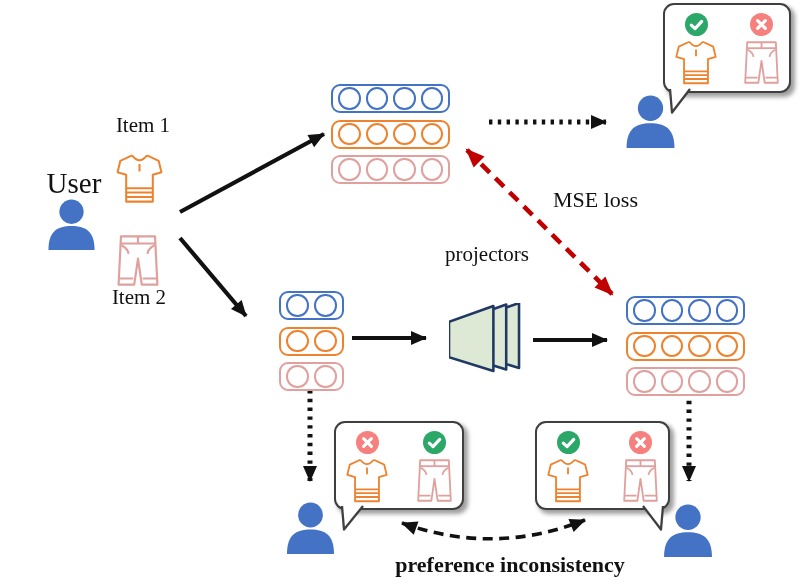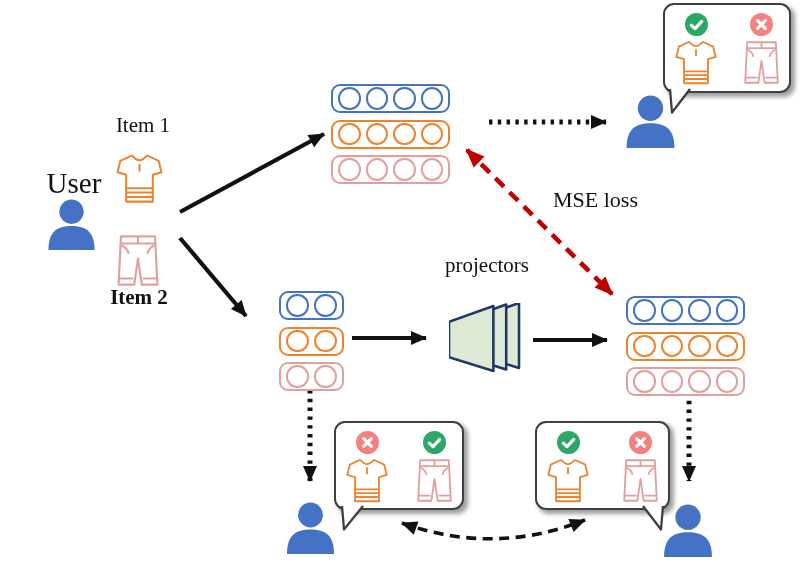--- a/index.html
+++ b/index.html
@@ -65,21 +65,21 @@
         <path d="M2.5,52 C2.5,33.5 11,27.6 26,27.6 C41,27.6 49.5,33.5 49.5,52 Z" fill="#4472C4"></path>
       </svg></div>
   <div class="icon-box" style="left: 117px; top: 234px; width: 42px; height: 53px; display: block;"><svg viewBox="0 0 44 56" width="100%" height="100%" fill="none" stroke="#E0A09E" stroke-width="2.3" stroke-linejoin="round">
         <path d="M4,2.5 L40,2.5 L42.5,53.5 L26,53.5 L22,26 L18,53.5 L1.5,53.5 Z"></path>
         <path d="M3.7,10 L40.3,10"></path>
         <path d="M22,2.5 L22,10"></path>
         <path d="M4.5,12 Q11,15 12,21"></path>
         <path d="M39.5,12 Q33,15 32,21"></path>
         <path d="M2.5,47 L17,47 M27,47 L41.5,47"></path>
       </svg></div>
-  <div class="lbl" style="left:98px;top:285px;width:82px;font-weight:bold;">Item 2</div>
+  <div class="lbl" style="left:98px;top:285px;width:82px;">Item 2</div>
 
   <div class="feature-rows" style="left:331px;top:84px;">
       <div class="frow frow-wide" style="border-color: rgb(68, 114, 196);">
         <div class="fcirc" style="border-color: rgb(68, 114, 196);"></div>
         <div class="fcirc" style="border-color: rgb(68, 114, 196);"></div>
         <div class="fcirc" style="border-color: rgb(68, 114, 196);"></div>
         <div class="fcirc" style="border-color: rgb(68, 114, 196);"></div>
       </div>
       <div class="frow frow-wide" style="border-color: rgb(237, 131, 46);">
         <div class="fcirc" style="border-color: rgb(237, 131, 46);"></div>
@@ -103,21 +103,21 @@
       <div class="frow frow-narrow" style="border-color: rgb(237, 131, 46);">
         <div class="fcirc" style="border-color: rgb(237, 131, 46);"></div>
         <div class="fcirc" style="border-color: rgb(237, 131, 46);"></div>
       </div>
       <div class="frow frow-narrow" style="border-color: rgb(224, 160, 158);">
         <div class="fcirc" style="border-color: rgb(224, 160, 158);"></div>
         <div class="fcirc" style="border-color: rgb(224, 160, 158);"></div>
       </div>
     </div>
 
-  <div class="lbl" style="left:433px;top:253px;width:108px;">projectors</div>
+  <div class="lbl" style="left:433px;top:242px;width:108px;">projectors</div>
   <div class="icon-box" style="left: 449px; top: 303px; width: 73px; height: 71px; display: block;"><svg viewBox="0 0 74 72" width="100%" height="100%" stroke="#1F3864" stroke-width="2.6" stroke-linejoin="round">
         <polygon points="26,16 71,0 71,66 26,52" fill="#DDE9D4"></polygon>
         <polygon points="13,17.5 58,1.5 58,67.5 13,53.5" fill="#DDE9D4"></polygon>
         <polygon points="0,19 45,3 45,69 0,55" fill="#DDE9D4"></polygon>
       </svg></div>
 
   <div class="feature-rows" style="left:626px;top:296px;">
       <div class="frow frow-wide" style="border-color: rgb(68, 114, 196);">
         <div class="fcirc" style="border-color: rgb(68, 114, 196);"></div>
         <div class="fcirc" style="border-color: rgb(68, 114, 196);"></div>
@@ -247,14 +247,15 @@
     </div>
     <svg class="tail" style="right:2px;bottom:-23px;" width="26" height="25">
       <path d="M3,0 L21,23.5 L23,0" fill="#fff" stroke="#3f3f3f" stroke-width="2.3" stroke-linejoin="round"></path>
     </svg>
   </div>
   <div class="icon-box" style="left: 661px; top: 504px; width: 54px; height: 53px; display: block;"><svg viewBox="0 0 52 52" width="100%" height="100%">
         <circle cx="26" cy="13" r="12.4" fill="#4472C4"></circle>
         <path d="M2.5,52 C2.5,33.5 11,27.6 26,27.6 C41,27.6 49.5,33.5 49.5,52 Z" fill="#4472C4"></path>
       </svg></div>
 
+  <div class="lbl lbl-bold" style="left:362px;top:552px;width:296px;">preference inconsistency</div>
 
 </div>
 
 </body></html>

